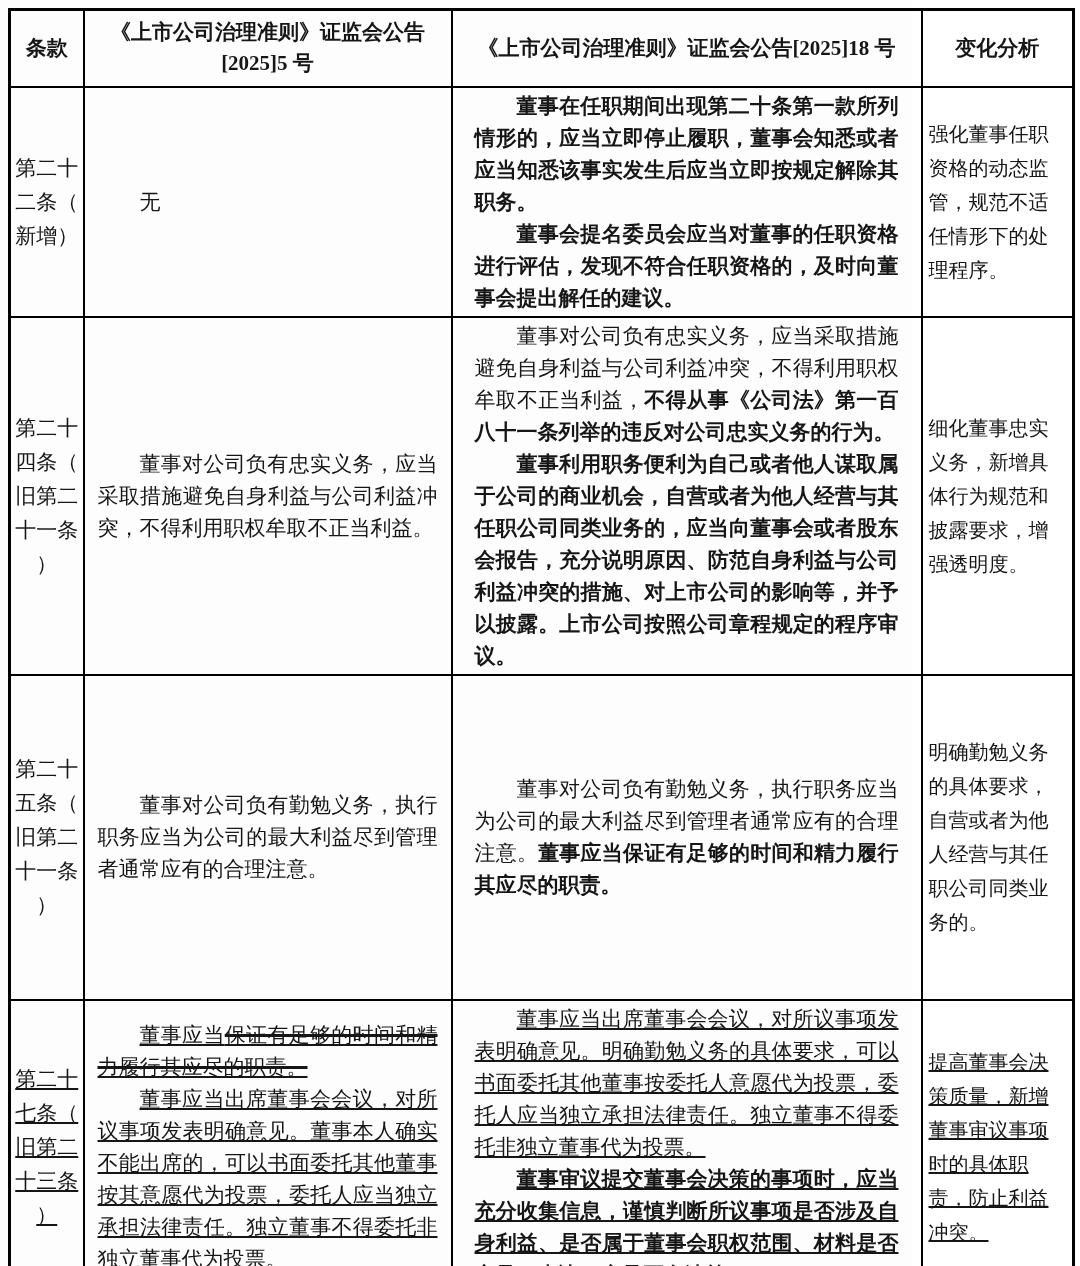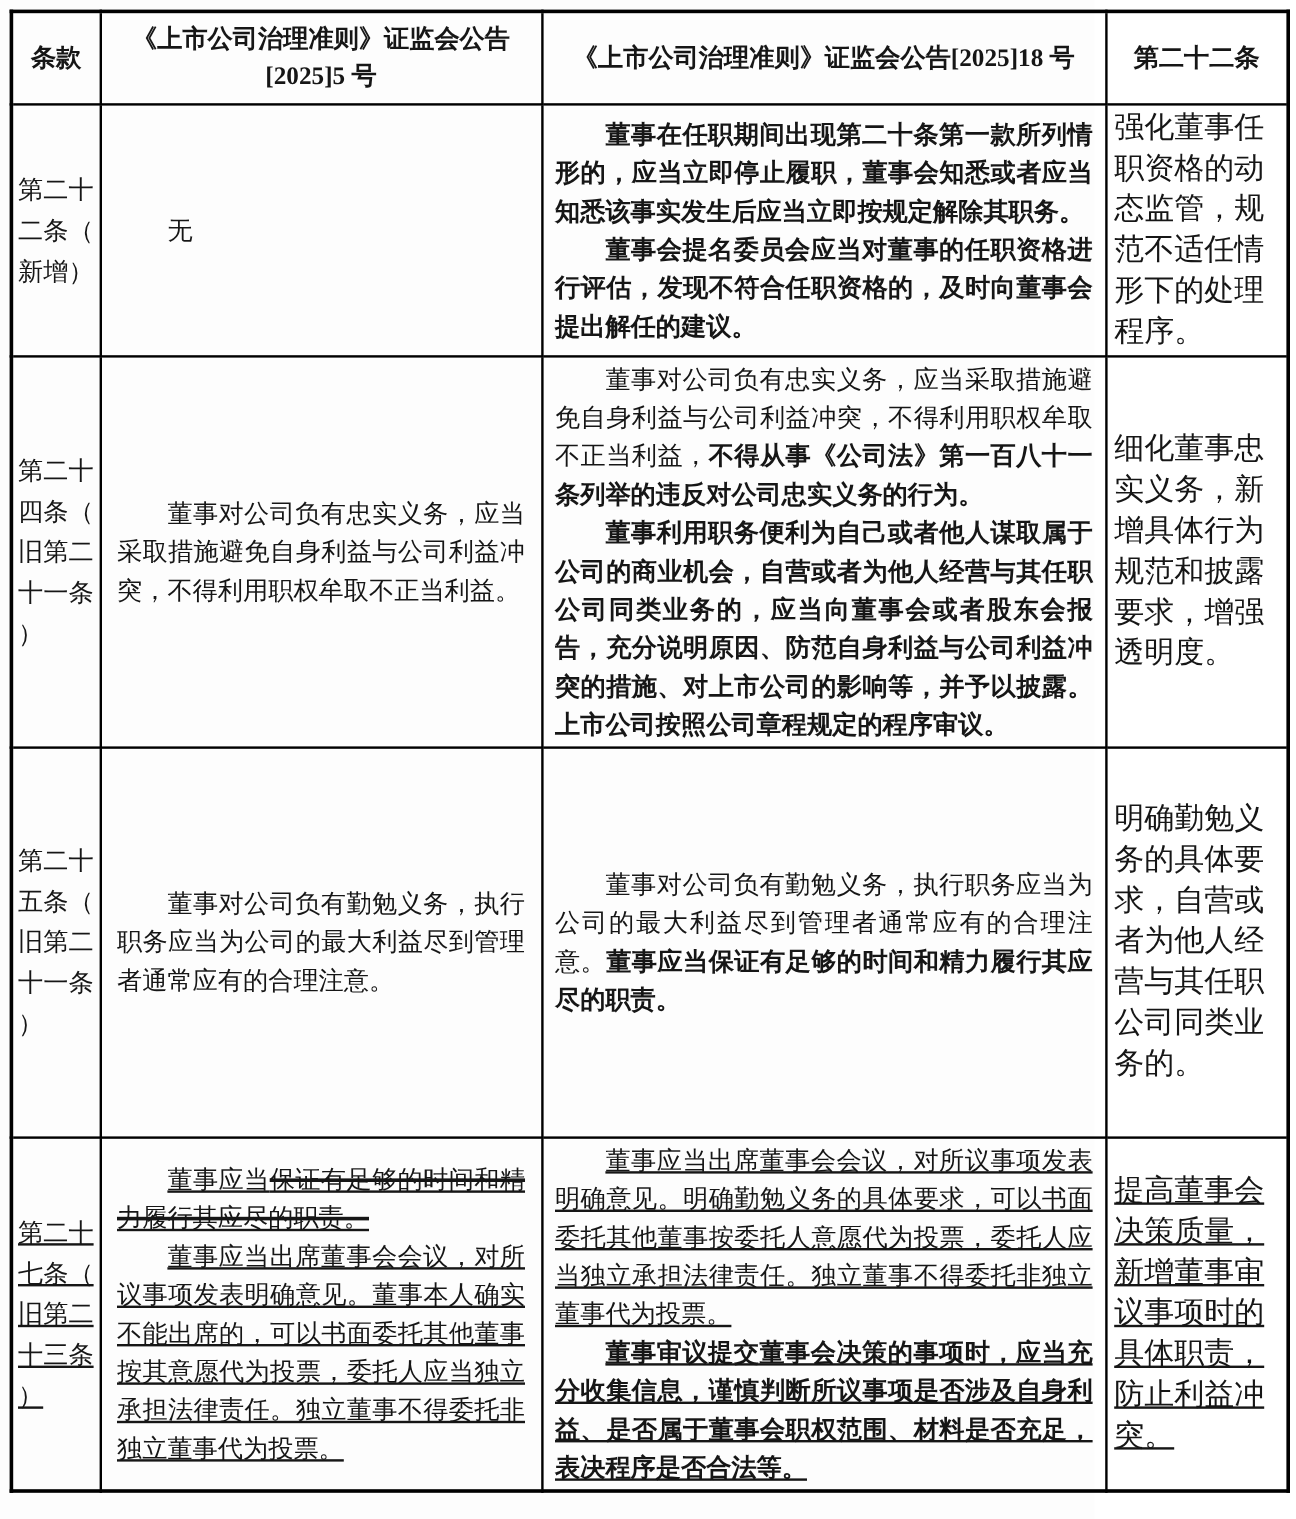--- a/index.html
+++ b/index.html
@@ -38,29 +38,29 @@
     font-size: 21px;
     font-weight: bold;
     text-align: center;
     line-height: 31px;
     padding: 2px 8px;
   }
   td { font-size: 21px; line-height: 32px; }
   td.article {
     padding: 0 4px;
     line-height: 34px;
-    text-align: left;
+    text-align: center;
     word-break: break-all;
     line-break: anywhere;
   }
   td.old { padding: 2px 13px; }
-  td.new { padding: 2px 10px; }
+  td.new { padding: 2px 22px; }
   td.analysis {
     padding: 2px 6px;
-    font-size: 25px;
+    font-size: 20px;
     line-height: 34px;
   }
   p.para { margin: 0; }
   .indent { text-indent: 2em; }
   .justify { text-align: justify; }
   .bold { font-weight: bold; }
   .strike {
     text-decoration: line-through;
     text-decoration-thickness: 2.5px;
   }
@@ -74,21 +74,21 @@
       <col style="width:74px">
       <col style="width:368px">
       <col style="width:470px">
       <col style="width:152px">
     </colgroup>
     <thead>
       <tr>
         <th>条款</th>
         <th>《上市公司治理准则》证监会公告[2025]5 号</th>
         <th>《上市公司治理准则》证监会公告[2025]18 号</th>
-        <th>第二十二条</th>
+        <th>变化分析</th>
       </tr>
     </thead>
     <tbody>
         <tr>
           <td class="article">第二十二条（新增）</td>
           <td class="old">
             <p class="para indent justify"><span>无</span></p>
           </td>
           <td class="new">
             <p class="para indent justify"><span class="bold">董事在任职期间出现第二十条第一款所列情形的，应当立即停止履职，董事会知悉或者应当知悉该事实发生后应当立即按规定解除其职务。</span></p>

